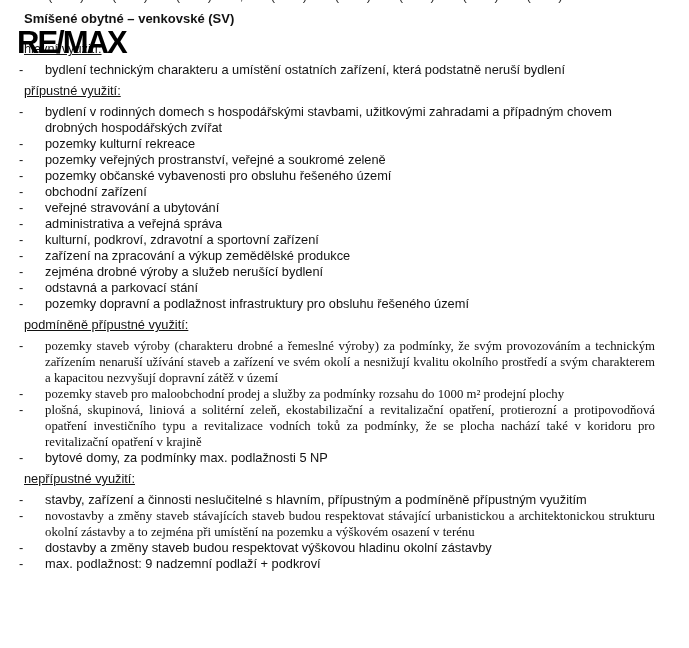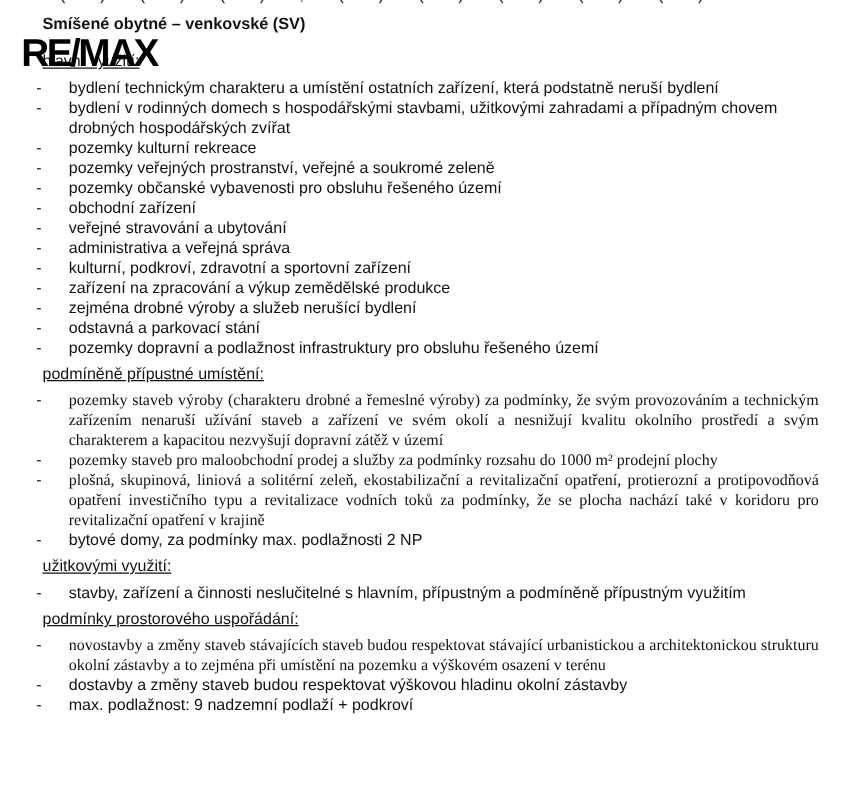--- a/index.html
+++ b/index.html
@@ -6,21 +6,21 @@
   .page {
     position:relative;
     width:689px; height:648px;
     background:#ffffff;
     overflow:hidden;
     font-family:"Liberation Sans", sans-serif;
     font-size:12.8px;
     line-height:16px;
     color:#121212;
   }
-  .content { padding:0 34px 0 34px; }
+  .content { padding:0 34px 0 24px; }
   .top-clip {
     position:absolute; top:0; left:0; width:689px; height:5px;
     overflow:hidden; z-index:1;
   }
   .top-clip span {
     position:absolute; top:-12px; left:48px;
     font-size:13px; color:#2a2a2a;
     word-spacing:22px; letter-spacing:1px; white-space:nowrap;
   }
   .watermark {
@@ -62,20 +62,21 @@
 
     <section>
       <div class="heading">hlavní využití:</div>
       <div class="item">
         <span class="dash">-</span>
         <span class="itext">bydlení technickým charakteru a umístění ostatních zařízení, která podstatně neruší bydlení</span>
       </div>
     </section>
 
     <section>
+      <div class="heading">přípustné využití:</div>
       <div class="item">
         <span class="dash">-</span>
         <span class="itext">bydlení v rodinných domech s hospodářskými stavbami, užitkovými zahradami a případným chovem drobných hospodářských zvířat</span>
       </div>
       <div class="item">
         <span class="dash">-</span>
         <span class="itext">pozemky kulturní rekreace</span>
       </div>
       <div class="item">
         <span class="dash">-</span>
@@ -113,49 +114,48 @@
         <span class="dash">-</span>
         <span class="itext">odstavná a parkovací stání</span>
       </div>
       <div class="item">
         <span class="dash">-</span>
         <span class="itext">pozemky dopravní a podlažnost infrastruktury pro obsluhu řešeného území</span>
       </div>
     </section>
 
     <section>
-      <div class="heading">podmíněně přípustné umístění:</div>
+      <div class="heading">podmíněně přípustné využití:</div>
       <div class="item">
         <span class="dash">-</span>
         <span class="itext just">pozemky staveb výroby (charakteru drobné a řemeslné výroby) za podmínky, že svým provozováním a technickým zařízením nenaruší užívání staveb a zařízení ve svém okolí a nesnižují kvalitu okolního prostředí a svým charakterem a kapacitou nezvyšují dopravní zátěž v území</span>
       </div>
       <div class="item">
         <span class="dash">-</span>
         <span class="itext just">pozemky staveb pro maloobchodní prodej a služby za podmínky rozsahu do 1000 m² prodejní plochy</span>
       </div>
       <div class="item">
         <span class="dash">-</span>
         <span class="itext just">plošná, skupinová, liniová a solitérní zeleň, ekostabilizační a revitalizační opatření, protierozní a protipovodňová opatření investičního typu a revitalizace vodních toků za podmínky, že se plocha nachází také v koridoru pro revitalizační opatření v krajině</span>
       </div>
       <div class="item">
         <span class="dash">-</span>
-        <span class="itext">bytové domy, za podmínky max. podlažnosti 2 NP</span>
+        <span class="itext">bytové domy, za podmínky max. podlažnosti 5 NP</span>
       </div>
     </section>
 
     <section>
-      <div class="heading">užitkovými využití:</div>
+      <div class="heading">nepřípustné využití:</div>
       <div class="item">
         <span class="dash">-</span>
         <span class="itext">stavby, zařízení a činnosti neslučitelné s hlavním, přípustným a podmíněně přípustným využitím</span>
       </div>
     </section>
 
     <section>
-      <div class="heading">podmínky prostorového uspořádání:</div>
       <div class="item">
         <span class="dash">-</span>
         <span class="itext just">novostavby a změny staveb stávajících staveb budou respektovat stávající urbanistickou a architektonickou strukturu okolní zástavby a to zejména při umístění na pozemku a výškovém osazení v terénu</span>
       </div>
       <div class="item">
         <span class="dash">-</span>
         <span class="itext">dostavby a změny staveb budou respektovat výškovou hladinu okolní zástavby</span>
       </div>
       <div class="item">
         <span class="dash">-</span>

